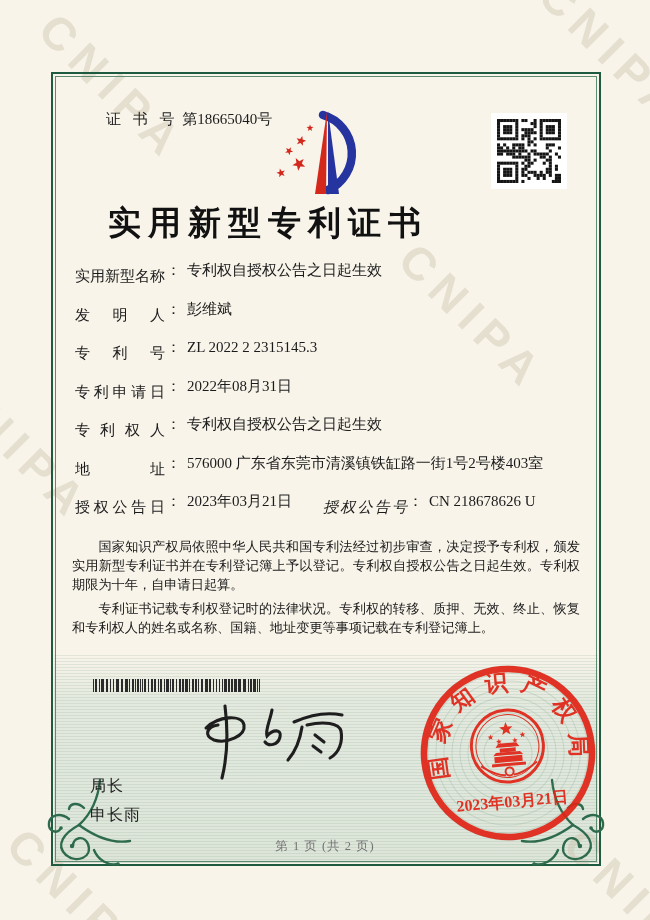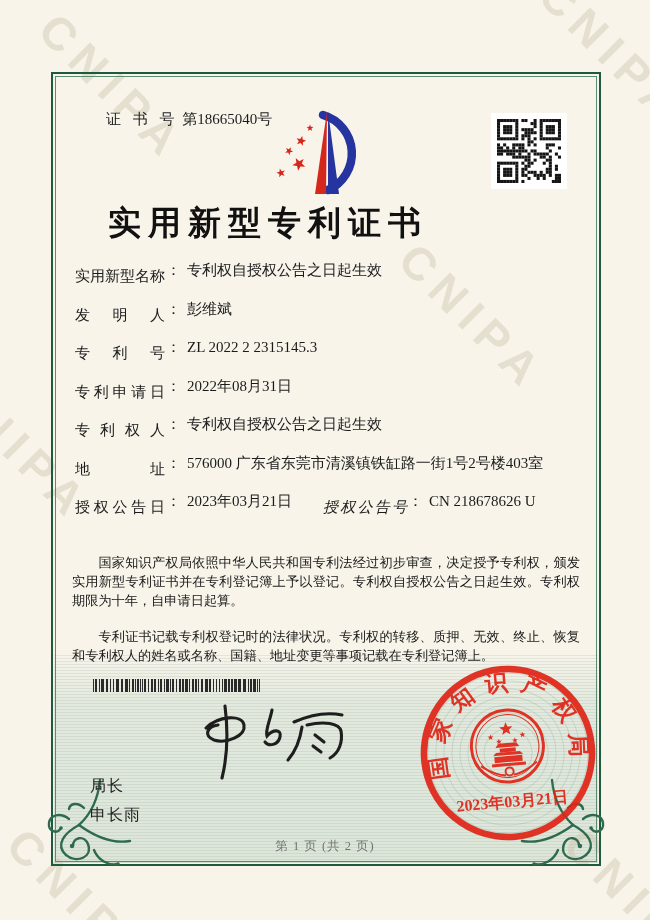--- a/index.html
+++ b/index.html
@@ -48,21 +48,21 @@
     display:inline-block;width:90px;vertical-align:top;
     text-align:justify;text-align-last:justify;margin-top:6px;-moz-text-align-last:justify;
   }
   .fcolon{display:inline-block;margin:0 6px 0 1px;}
   .pair2{position:absolute;left:248px;top:0;}
   .pair2 .flabel{width:84px;font-style:italic;}
   .paras{
     left:72px;top:537px;width:508px;font-size:13.2px;line-height:19.2px;
     text-align:justify;color:#191919;
   }
-  .paras p{margin:16px 0 4px 0;text-indent:2em;}
+  .paras p{margin:0 0 4px 0;text-indent:2em;}
   .barcode{left:93px;top:679px;width:167px;height:13px;}
   .signer{
     left:90px;top:771px;font-family:"Liberation Sans","DejaVu Sans",sans-serif;
     font-size:16px;line-height:29px;color:#222;letter-spacing:1px;
   }
   .signature{left:188px;top:690px;}
   .seal{left:413px;top:658px;transform:rotate(-5deg);}
   .footer-page{left:0;top:838px;width:650px;text-align:center;font-size:12.5px;letter-spacing:1px;color:#737373;}
   .cont-note{left:0;top:936px;width:650px;text-align:center;font-size:13.5px;letter-spacing:2px;color:#3d3d3d;font-style:italic;}
   .flourish{z-index:3;pointer-events:none;}

